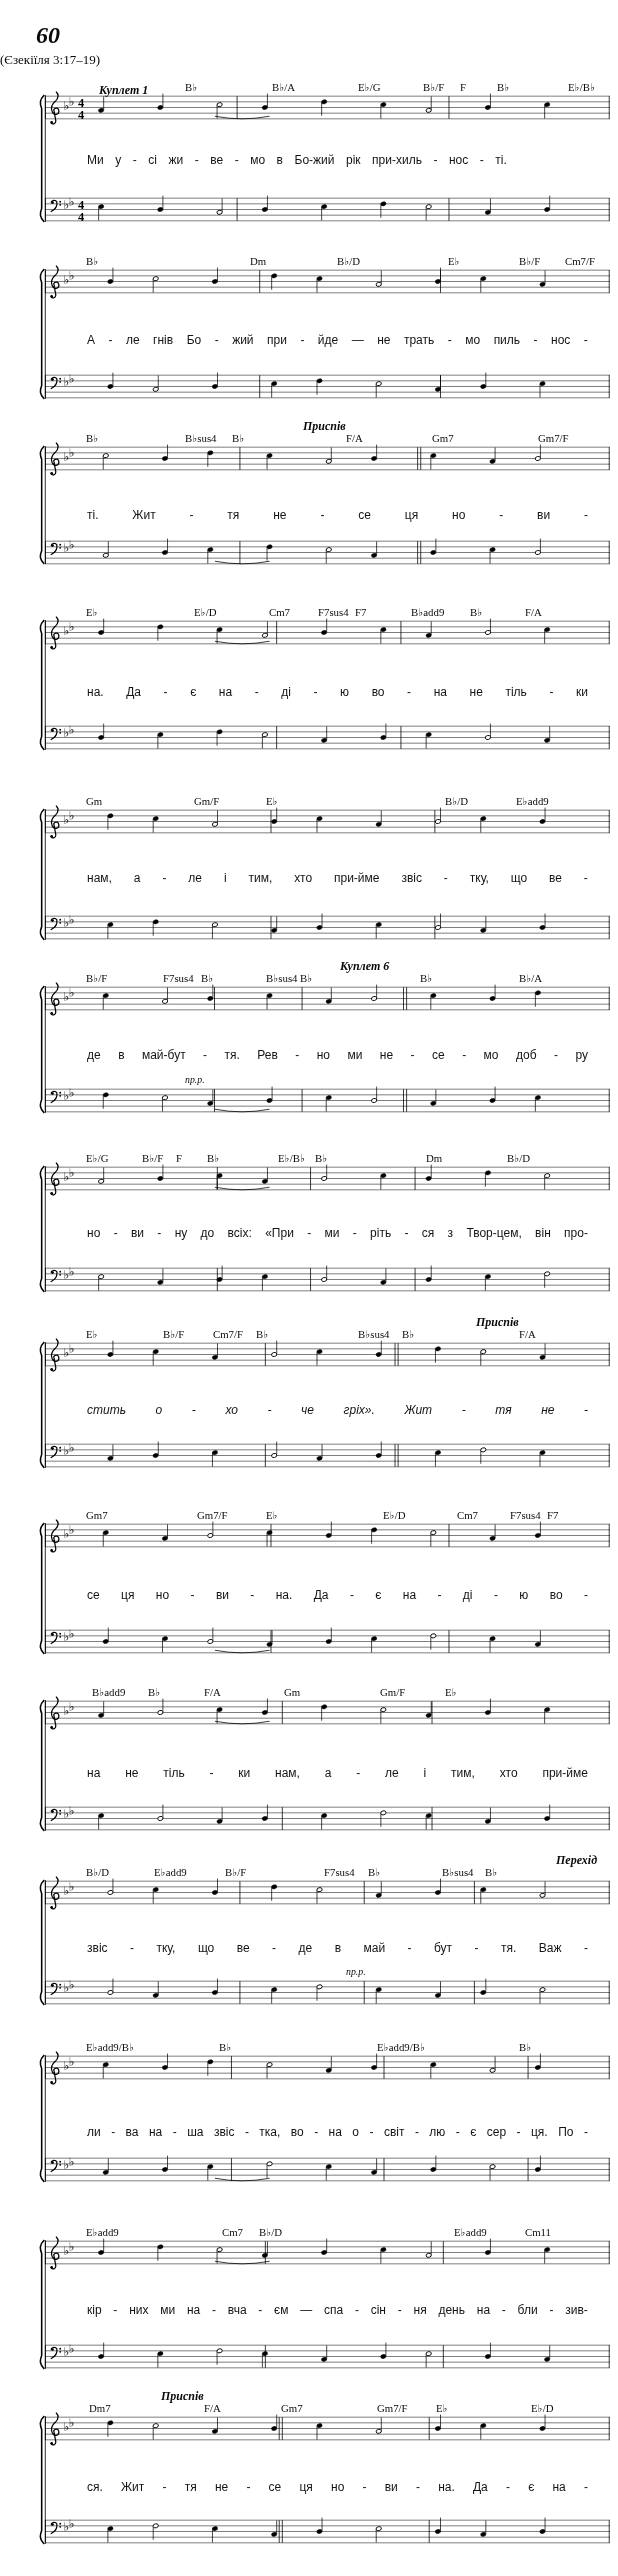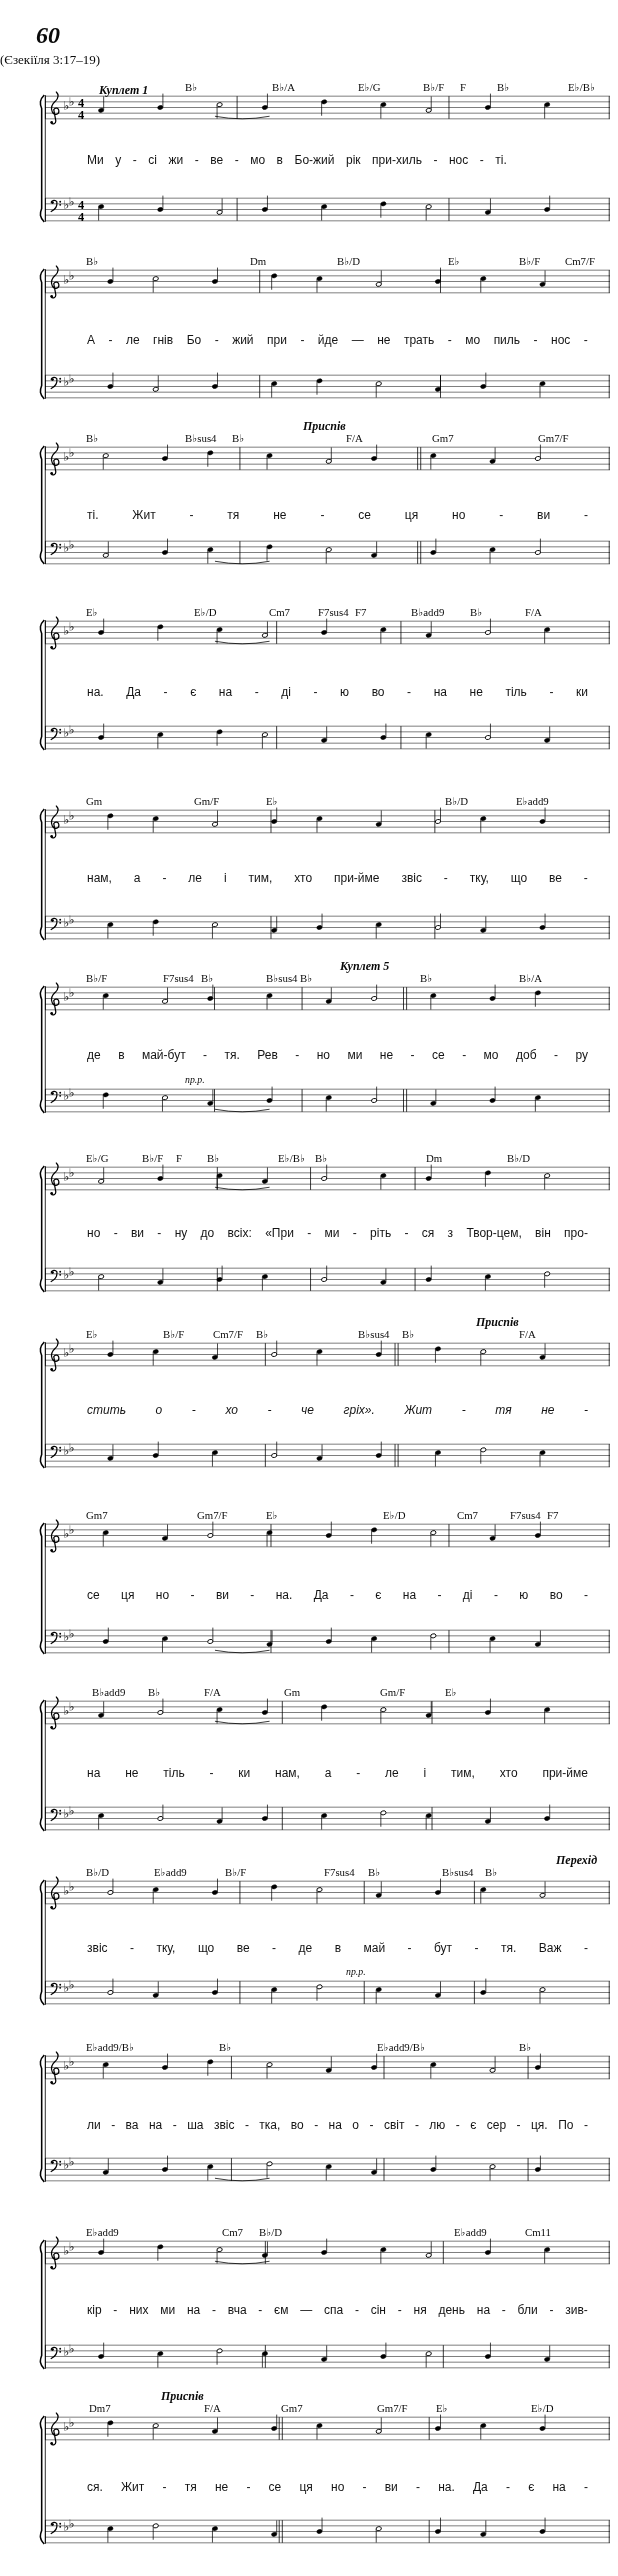--- a/index.html
+++ b/index.html
@@ -564,21 +564,21 @@
           <line x1="855.9" y1="28" x2="855.9" y2="2.5" stroke="#000" stroke-width="1.4"></line>
           <ellipse cx="966" cy="24" rx="5.2" ry="3.9" transform="rotate(-14 966 24)" fill="#000" stroke="#000" stroke-width="1"></ellipse>
           <line x1="970.9" y1="22.5" x2="970.9" y2="-3" stroke="#000" stroke-width="1.4"></line>
         </svg>
     <svg class="brace" width="12.4" height="131" style="left: 36px; top: 30px;" viewBox="0 0 24 254">
           <path d="M16 0 C7 9 7 16 11 26 L11 228 C7 238 7 245 16 254" stroke="#000" stroke-width="3" fill="none"></path>
           <line x1="18" y1="0" x2="18" y2="254" stroke="#000" stroke-width="1.6"></line>
         </svg>
   </section>
       <section class="system" style="top: 956px; height: 181px;">
-    <div class="slabel" style="left: 340px; top: 3.1px;">Куплет 5</div>
+    <div class="slabel" style="left: 340px; top: 3.1px;">Куплет 6</div>
     <div class="chords">
           <span class="chord" style="left: 41px;">B♭/F</span>
           <span class="chord" style="left: 118px;">F7sus4</span>
           <span class="chord" style="left: 156px;">B♭</span>
           <span class="chord" style="left: 221px;">B♭sus4</span>
           <span class="chord" style="left: 255px;">B♭</span>
           <span class="chord" style="left: 375px;">B♭</span>
           <span class="chord" style="left: 474px;">B♭/A</span>
         </div>
     <svg class="staff treble" width="565" height="25" style="left: 45px;" viewBox="0 0 1097 48">
@@ -1259,21 +1259,21 @@
           <line x1="555.9" y1="28" x2="555.9" y2="2.5" stroke="#000" stroke-width="1.4"></line>
           <ellipse cx="639" cy="24" rx="5.2" ry="3.9" transform="rotate(-14 639 24)" fill="#000" stroke="#000" stroke-width="1"></ellipse>
           <line x1="643.9" y1="22.5" x2="643.9" y2="-3" stroke="#000" stroke-width="1.4"></line>
           <ellipse cx="754" cy="18.5" rx="5.2" ry="3.9" transform="rotate(-14 754 18.5)" fill="#000" stroke="#000" stroke-width="1"></ellipse>
           <line x1="749.1" y1="20" x2="749.1" y2="45.5" stroke="#000" stroke-width="1.4"></line>
           <ellipse cx="869" cy="29.5" rx="5.2" ry="3.9" transform="rotate(-14 869 29.5)" fill="#fff" stroke="#000" stroke-width="1.7"></ellipse>
           <line x1="873.9" y1="28" x2="873.9" y2="2.5" stroke="#000" stroke-width="1.4"></line>
           <ellipse cx="957" cy="24" rx="5.2" ry="3.9" transform="rotate(-14 957 24)" fill="#000" stroke="#000" stroke-width="1"></ellipse>
           <line x1="961.9" y1="22.5" x2="961.9" y2="-3" stroke="#000" stroke-width="1.4"></line>
         </svg>
-    <div class="lyrics" style="top: 93px; left: 87px; width: 501px;">
+    <div class="lyrics" style="top: 100px; left: 87px; width: 501px;">
           <span>ли</span>
           <span>-</span>
           <span>ва</span>
           <span>на</span>
           <span>-</span>
           <span>ша</span>
           <span>звіс</span>
           <span>-</span>
           <span>тка,</span>
           <span>во</span>

